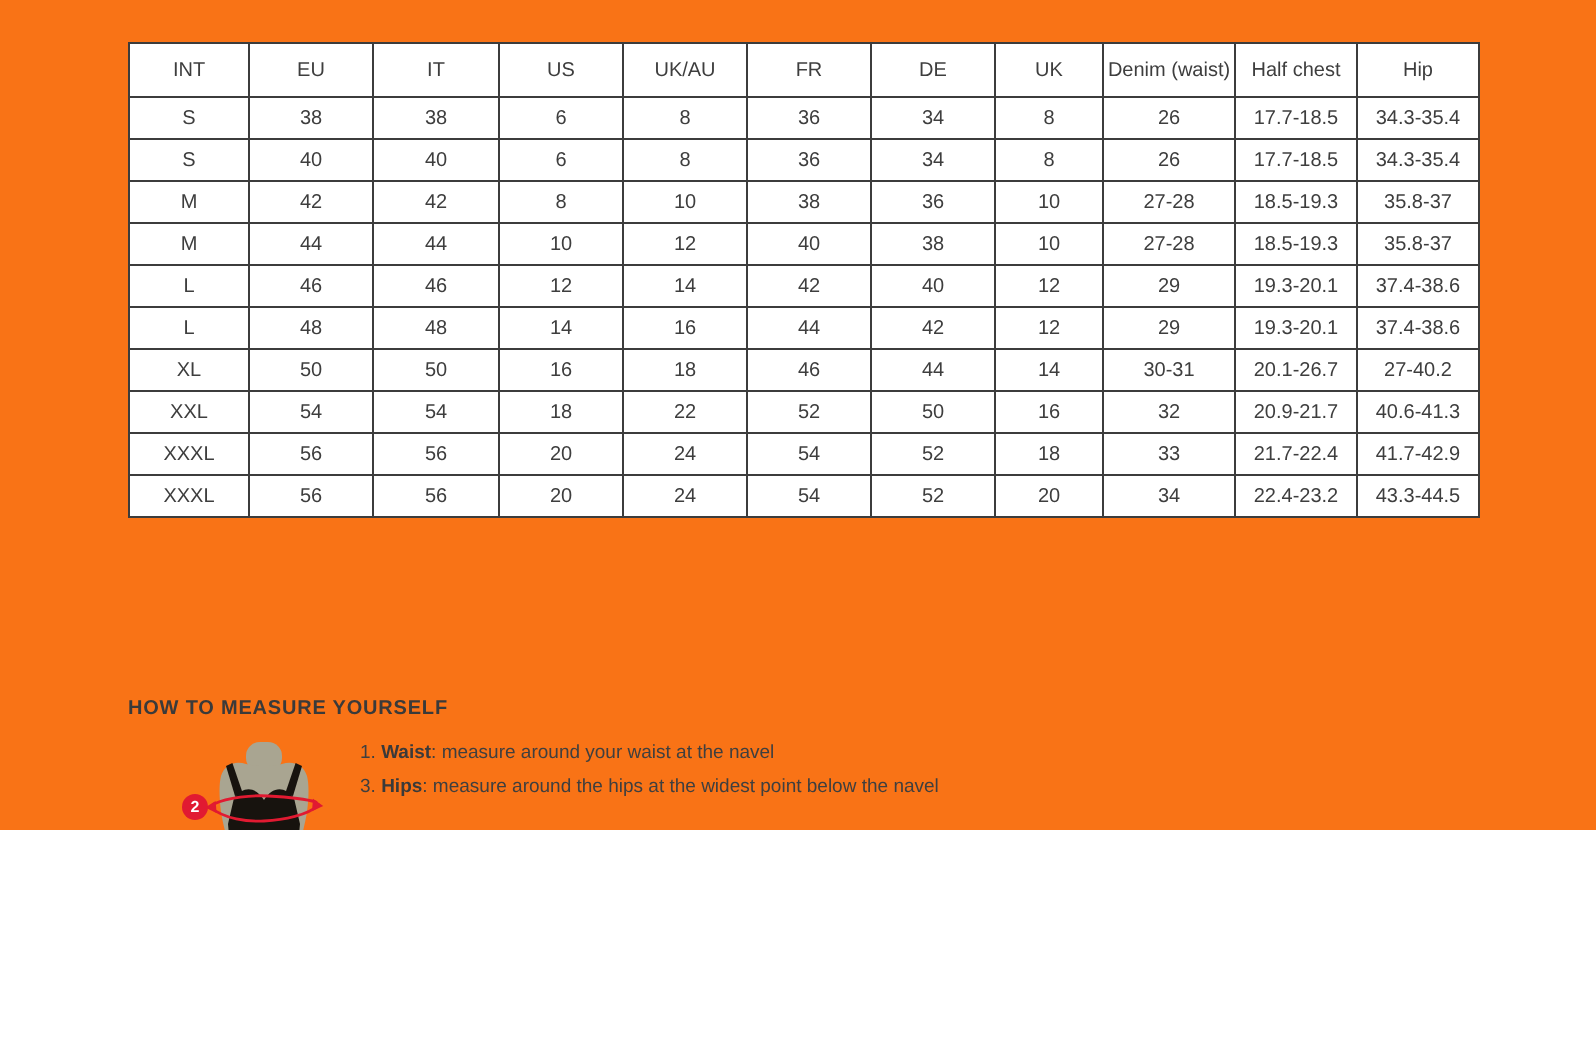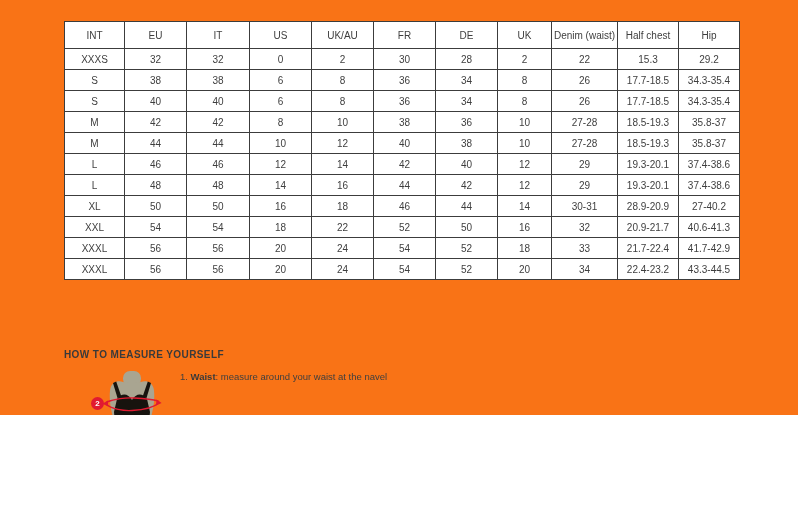--- a/index.html
+++ b/index.html
@@ -76,33 +76,20 @@
           <th>FR</th>
           <th>DE</th>
           <th>UK</th>
           <th>Denim (waist)</th>
           <th>Half chest</th>
           <th>Hip</th>
         </tr>
     </thead>
     <tbody>
         <tr>
-          <td>XXXS</td>
-          <td>32</td>
-          <td>32</td>
-          <td>0</td>
-          <td>2</td>
-          <td>30</td>
-          <td>28</td>
-          <td>2</td>
-          <td>22</td>
-          <td>15.3</td>
-          <td>29.2</td>
-        </tr>
-        <tr>
           <td>S</td>
           <td>38</td>
           <td>38</td>
           <td>6</td>
           <td>8</td>
           <td>36</td>
           <td>34</td>
           <td>8</td>
           <td>26</td>
           <td>17.7-18.5</td>
@@ -176,21 +163,21 @@
         <tr>
           <td>XL</td>
           <td>50</td>
           <td>50</td>
           <td>16</td>
           <td>18</td>
           <td>46</td>
           <td>44</td>
           <td>14</td>
           <td>30-31</td>
-          <td>28.9-20.9</td>
+          <td>20.1-26.7</td>
           <td>27-40.2</td>
         </tr>
         <tr>
           <td>XXL</td>
           <td>54</td>
           <td>54</td>
           <td>18</td>
           <td>22</td>
           <td>52</td>
           <td>50</td>
@@ -279,15 +266,16 @@
         <path d="M56.8,84 L52,86.4 L56.8,88.8 Z"></path>
       </g>
     </svg>
     <span class="marker-badge badge-2" style="background: rgb(225, 26, 49);">2</span>
     <span class="marker-badge badge-1" style="background: rgb(225, 26, 49);">1</span>
     <span class="marker-badge badge-3" style="background: rgb(225, 26, 49);">3</span>
   </div>
 
   <ul class="instructions">
       <li><span class="item-number">1. </span><span class="item-label">Waist</span><span class="item-text">: measure around your waist at the navel</span></li>
+      <li><span class="item-number">3. </span><span class="item-label">Hips</span><span class="item-text">: measure around the hips at the widest point below the navel</span></li>
     </ul>
 
 </div>
 
 </body></html>

